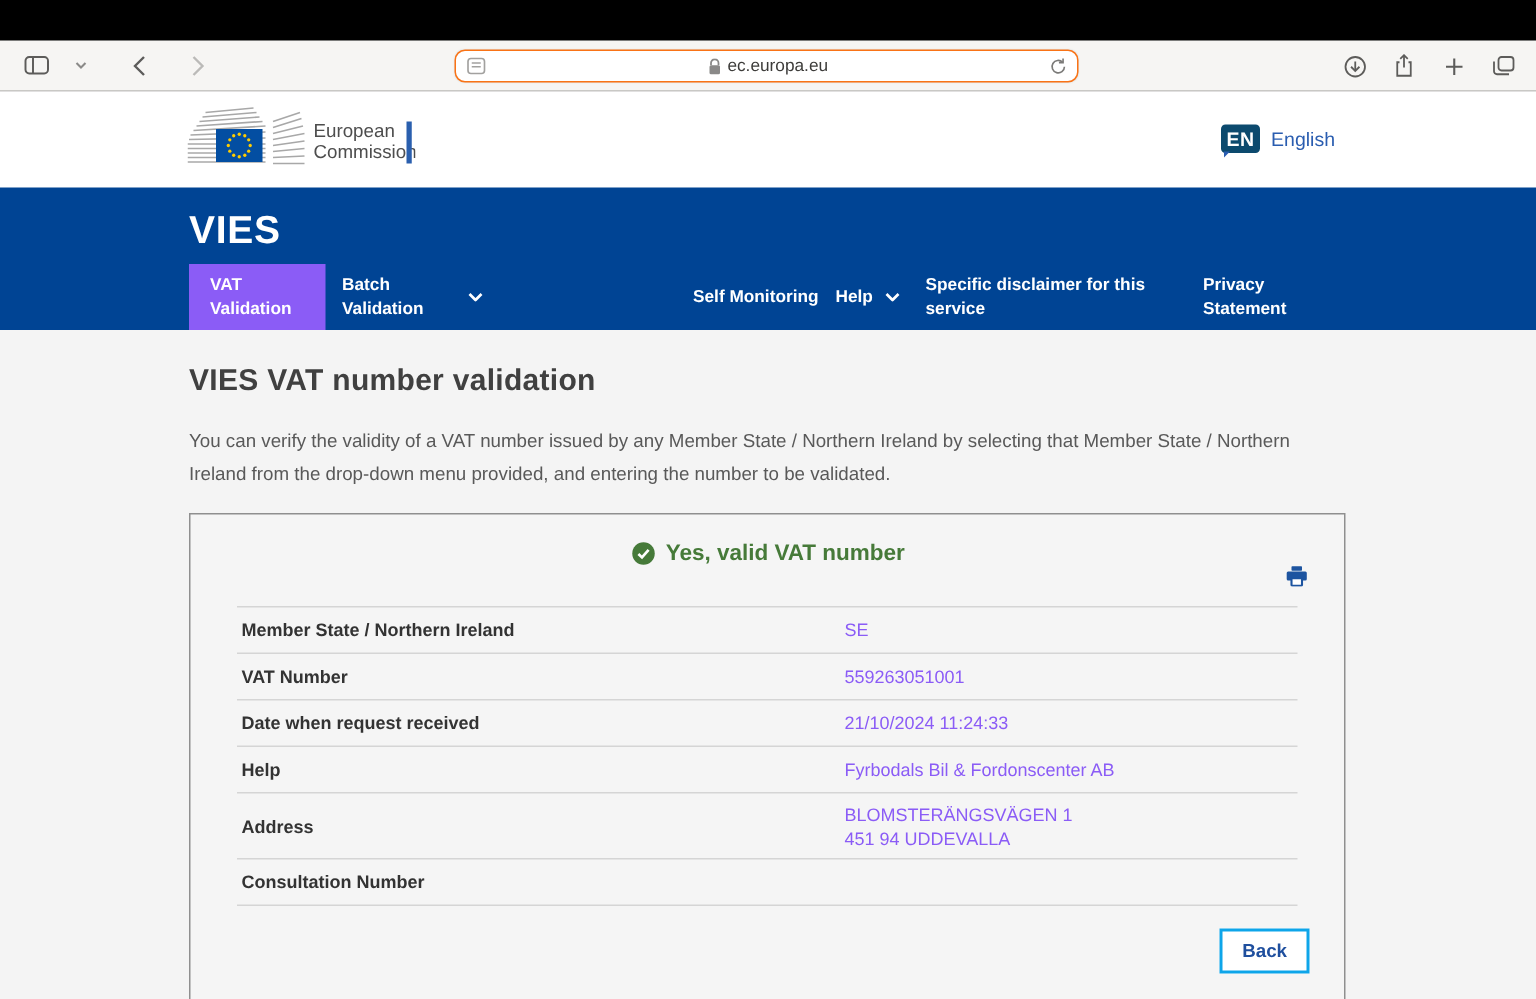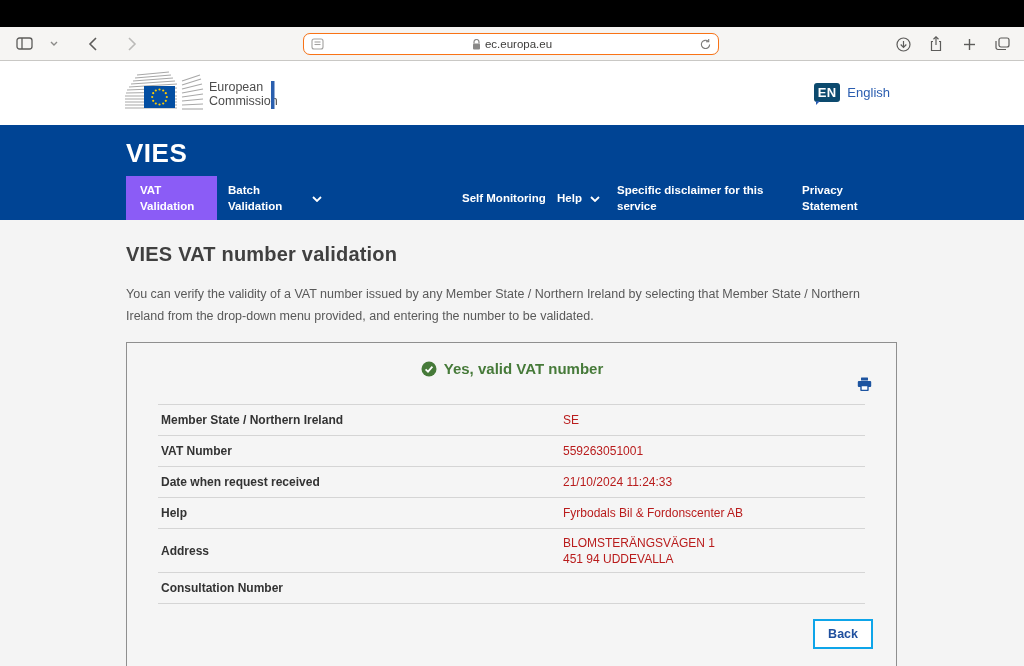--- a/index.html
+++ b/index.html
@@ -59,21 +59,21 @@
     margin-top:15px; width:771px; border:1px solid #8f8f8f; background:#f5f5f5;
     padding:17px 0 0 0; height:330px;
   }
   .card-head { display:flex; align-items:center; padding:0 24px 0 25px;flex-direction:column; }
   .status { display:flex; align-items:center; gap:7px; color:#467A39; font-size:15px; font-weight:bold; }
   .print-btn { margin-left:auto; cursor:pointer; display:flex; }
 
   .vtable { margin:13px 31px 0 31px; border-top:1px solid #d5d5d5; }
   .vrow { display:flex; border-bottom:1px solid #d5d5d5; min-height:31px; align-items:center; padding:4px 0;gap:37px; }
   .vlabel { width:368px; font-size:12px; font-weight:bold; color:#333; padding-left:3px; }
-  .vvalue { font-size:12px; color:#b91c1c; white-space:pre-line; line-height:16px; }
+  .vvalue { font-size:12px; color:#8b5cf6; white-space:pre-line; line-height:16px; }
 
   .card-foot { display:flex; padding:15px 23px 0 0; }
   .back-btn {
     margin-left:auto; background:#fff; border:2px solid #0ea5e9; color:#1f4f9e;
     font-size:12.5px; font-weight:bold; padding:6px 13px; cursor:pointer;
     font-family:"Liberation Sans", sans-serif;
   }
 </style>
 </head>
 <body>

